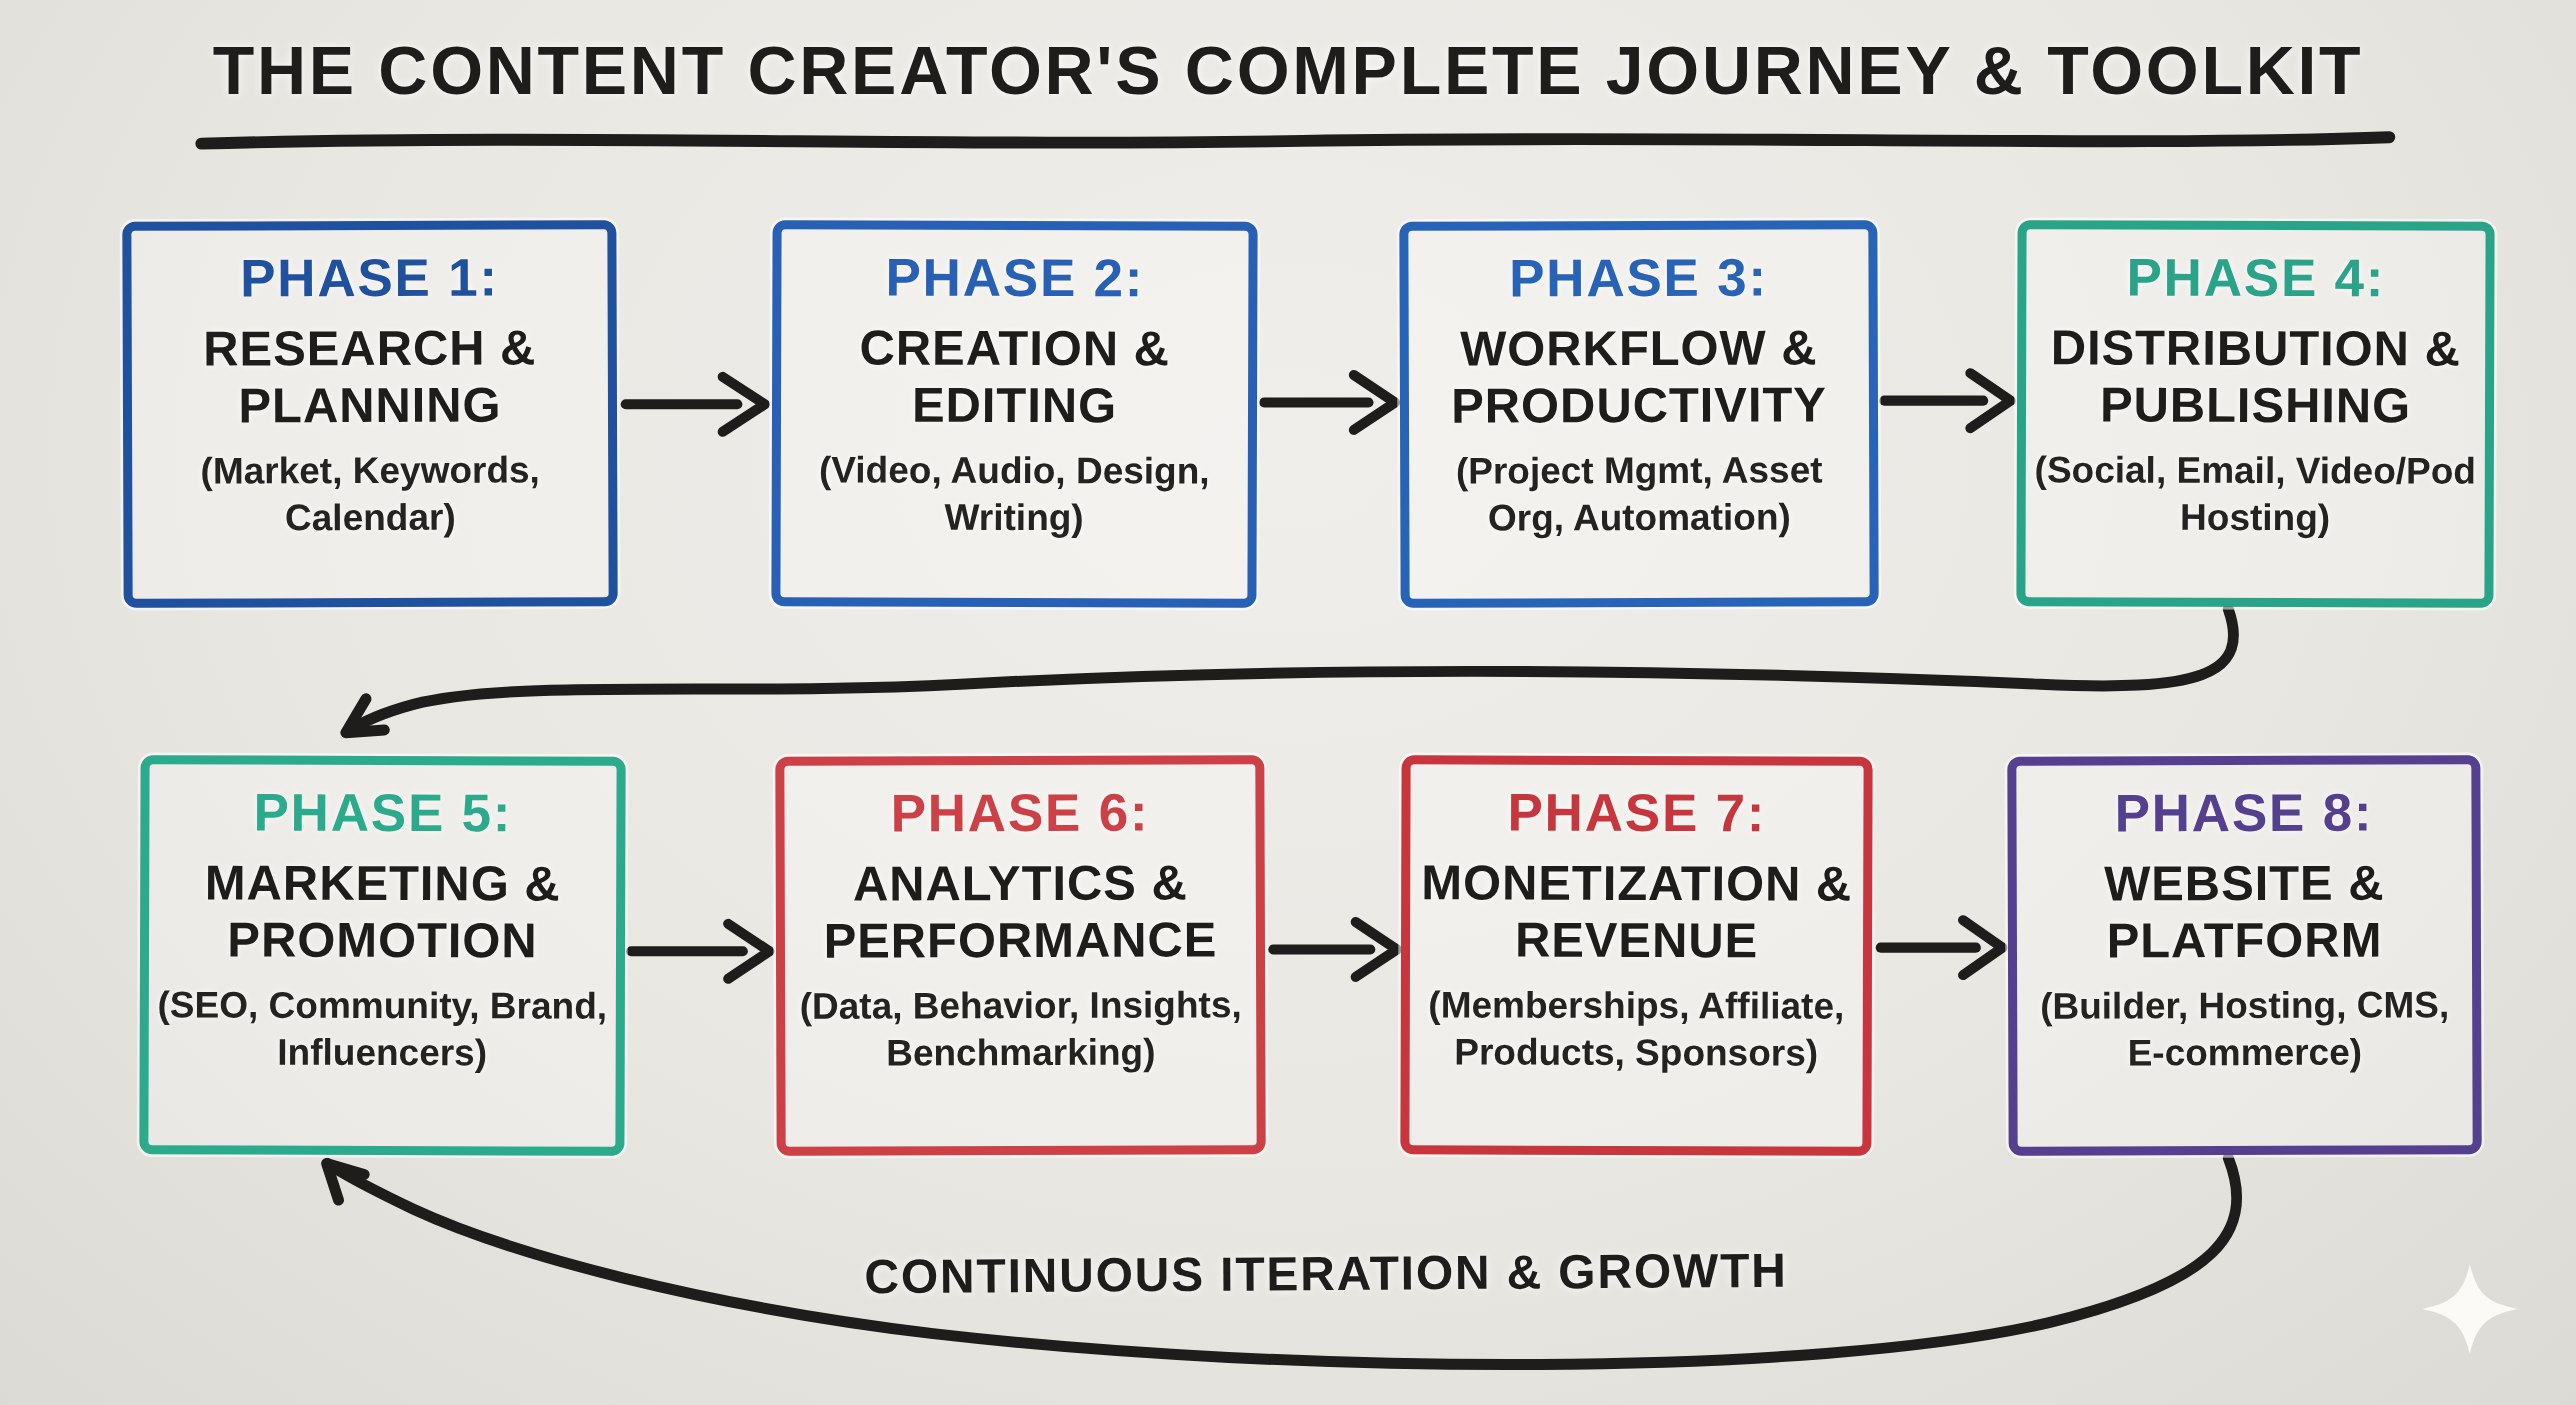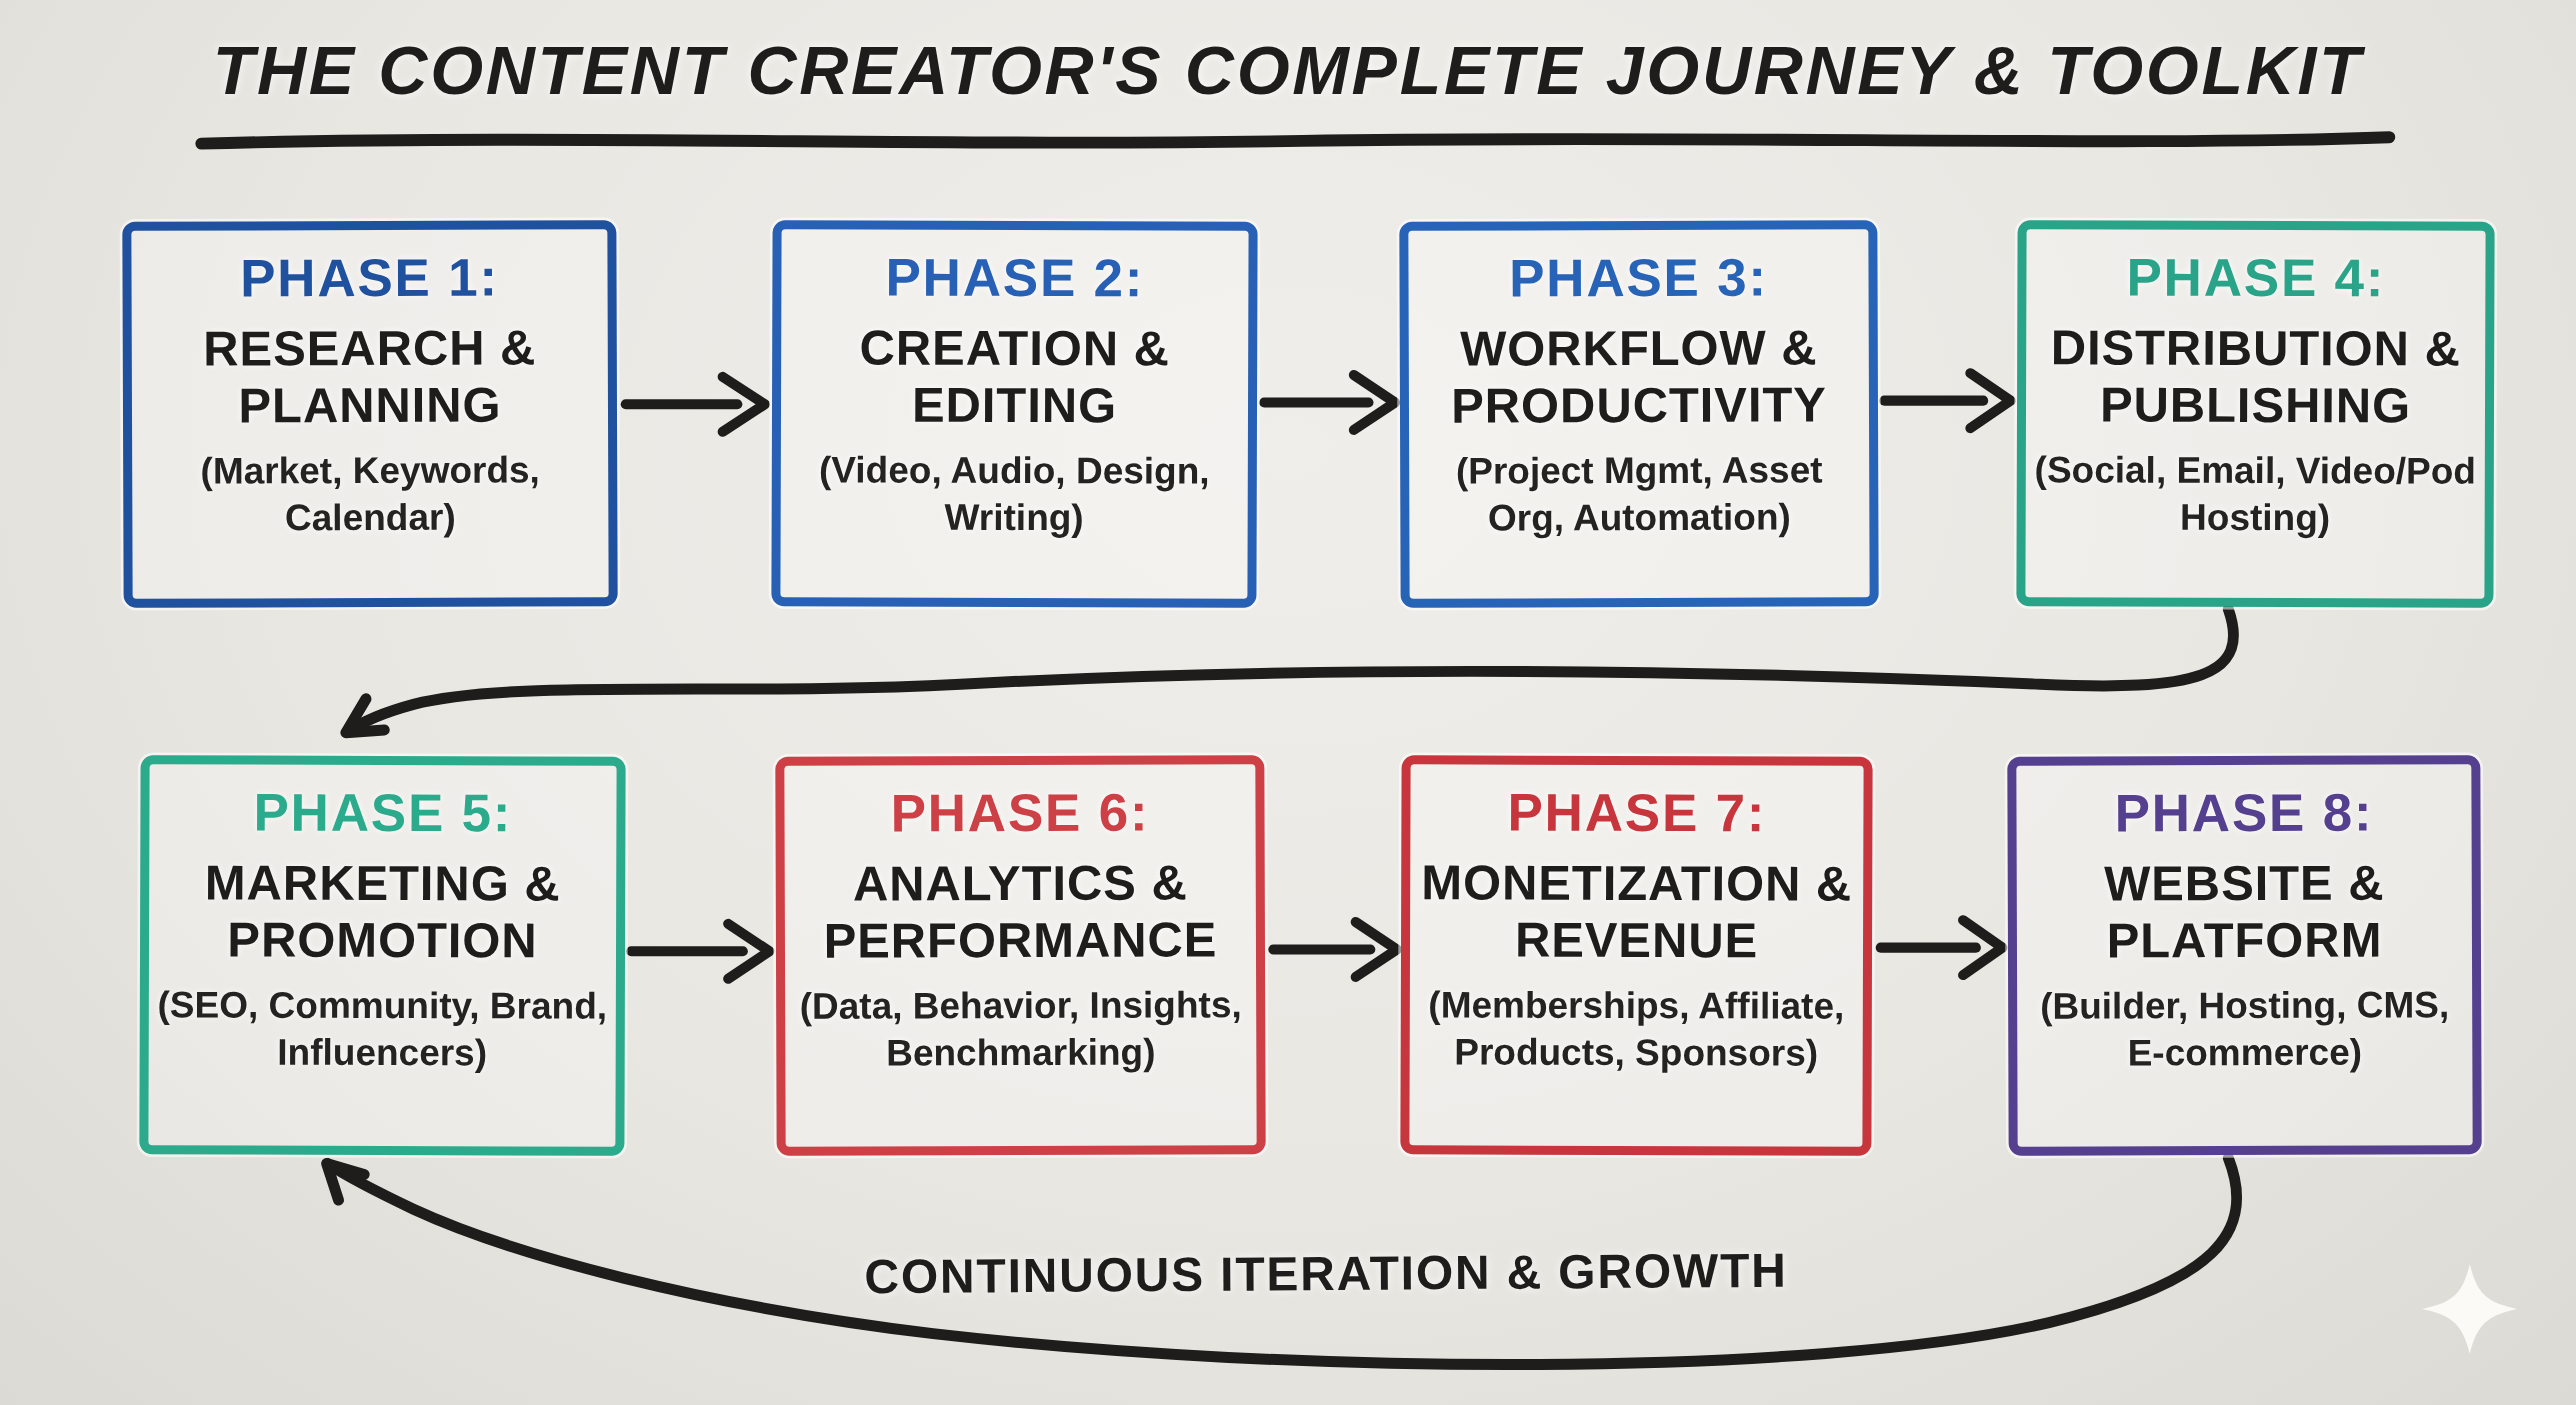--- a/index.html
+++ b/index.html
@@ -10,21 +10,20 @@
     position: relative;
   }
   #canvas { position: absolute; inset: 0; }
 
   .page-title {
     position: absolute; left: 0; top: 31px; width: 100%;
     text-align: center; font-size: 68px; font-weight: 700;
     letter-spacing: 2.7px; color: #1e1d1b;
     text-shadow: 0 0 9.1px rgba(255,255,255,0.85);
     white-space: nowrap;
-    font-style: italic;
   }
 
   svg.overlay { position: absolute; left: 0; top: 0; width: 2576px; height: 1405px; }
 
   .phase-box {
     position: absolute; box-sizing: border-box;
     border: 9.1px solid #000; border-radius: 12.8px;
     background: rgba(255,255,255,0.28);
     display: flex; flex-direction: column; align-items: center;
     justify-content: flex-start; gap: 12.8px;

